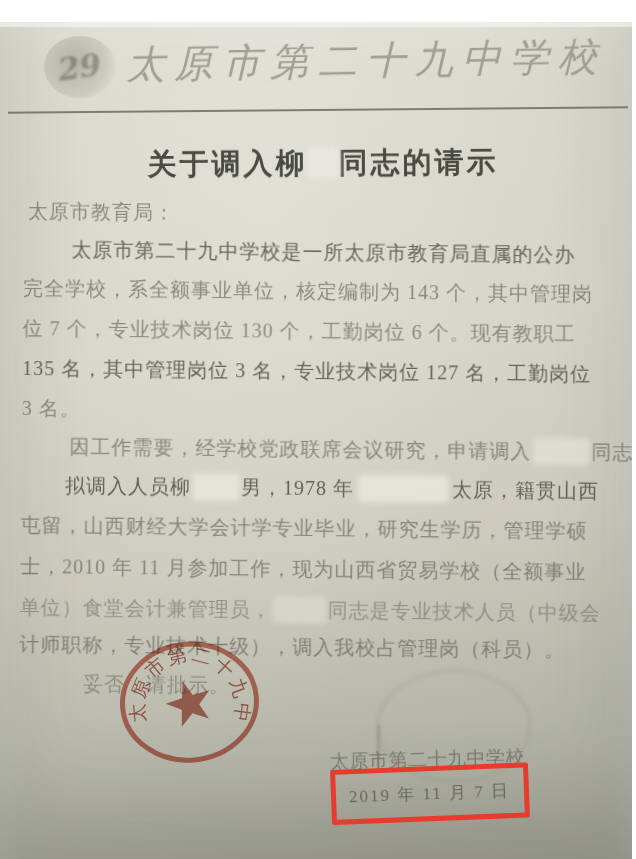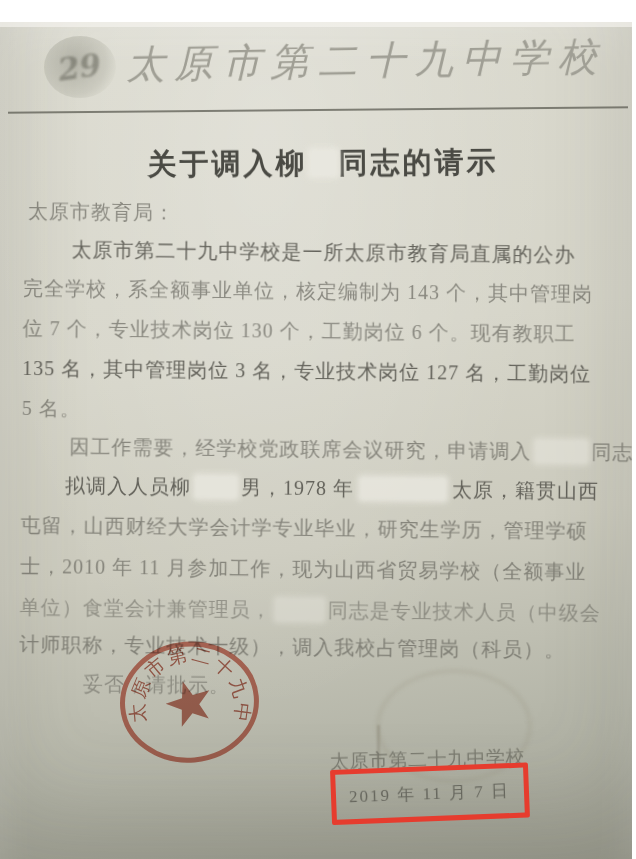--- a/index.html
+++ b/index.html
@@ -105,21 +105,21 @@
     <span>关于调入柳</span><span class="redact title-r"></span><span>同志的请示</span>
   </div>
 
   <div class="body-block">
     <div class="line f2" style="left:28px;top:176px;">太原市教育局：</div>
 
     <div class="line f1" style="left:72px;top:214px;">太原市第二十九中学校是一所太原市教育局直属的公办</div>
     <div class="line f2" style="left:24px;top:253px;">完全学校，系全额事业单位，核定编制为 143 个，其中管理岗</div>
     <div class="line f2" style="left:24px;top:293px;">位 7 个，专业技术岗位 130 个，工勤岗位 6 个。现有教职工</div>
     <div class="line f1" style="left:24px;top:333px;">135 名，其中管理岗位 3 名，专业技术岗位 127 名，工勤岗位</div>
-    <div class="line f2" style="left:24px;top:373px;">5 名。</div>
+    <div class="line f2" style="left:24px;top:373px;">3 名。</div>
 
     <div class="line f2" style="left:72px;top:411px;">
       <span>因工作需要，经学校党政联席会议研究，申请调入</span><span class="redact rw-52"></span><span>同志。</span>
     </div>
     <div class="line f1" style="left:68px;top:450px;">
       <span>拟调入人员柳</span><span class="redact rw-42"></span><span>男，1978 年</span><span class="redact rw-86"></span><span>太原，籍贯山西</span>
     </div>
     <div class="line f2" style="left:24px;top:490px;">屯留，山西财经大学会计学专业毕业，研究生学历，管理学硕</div>
     <div class="line f2" style="left:24px;top:531px;">士，2010 年 11 月参加工作，现为山西省贸易学校（全额事业</div>
     <div class="line f3" style="left:24px;top:572px;">

